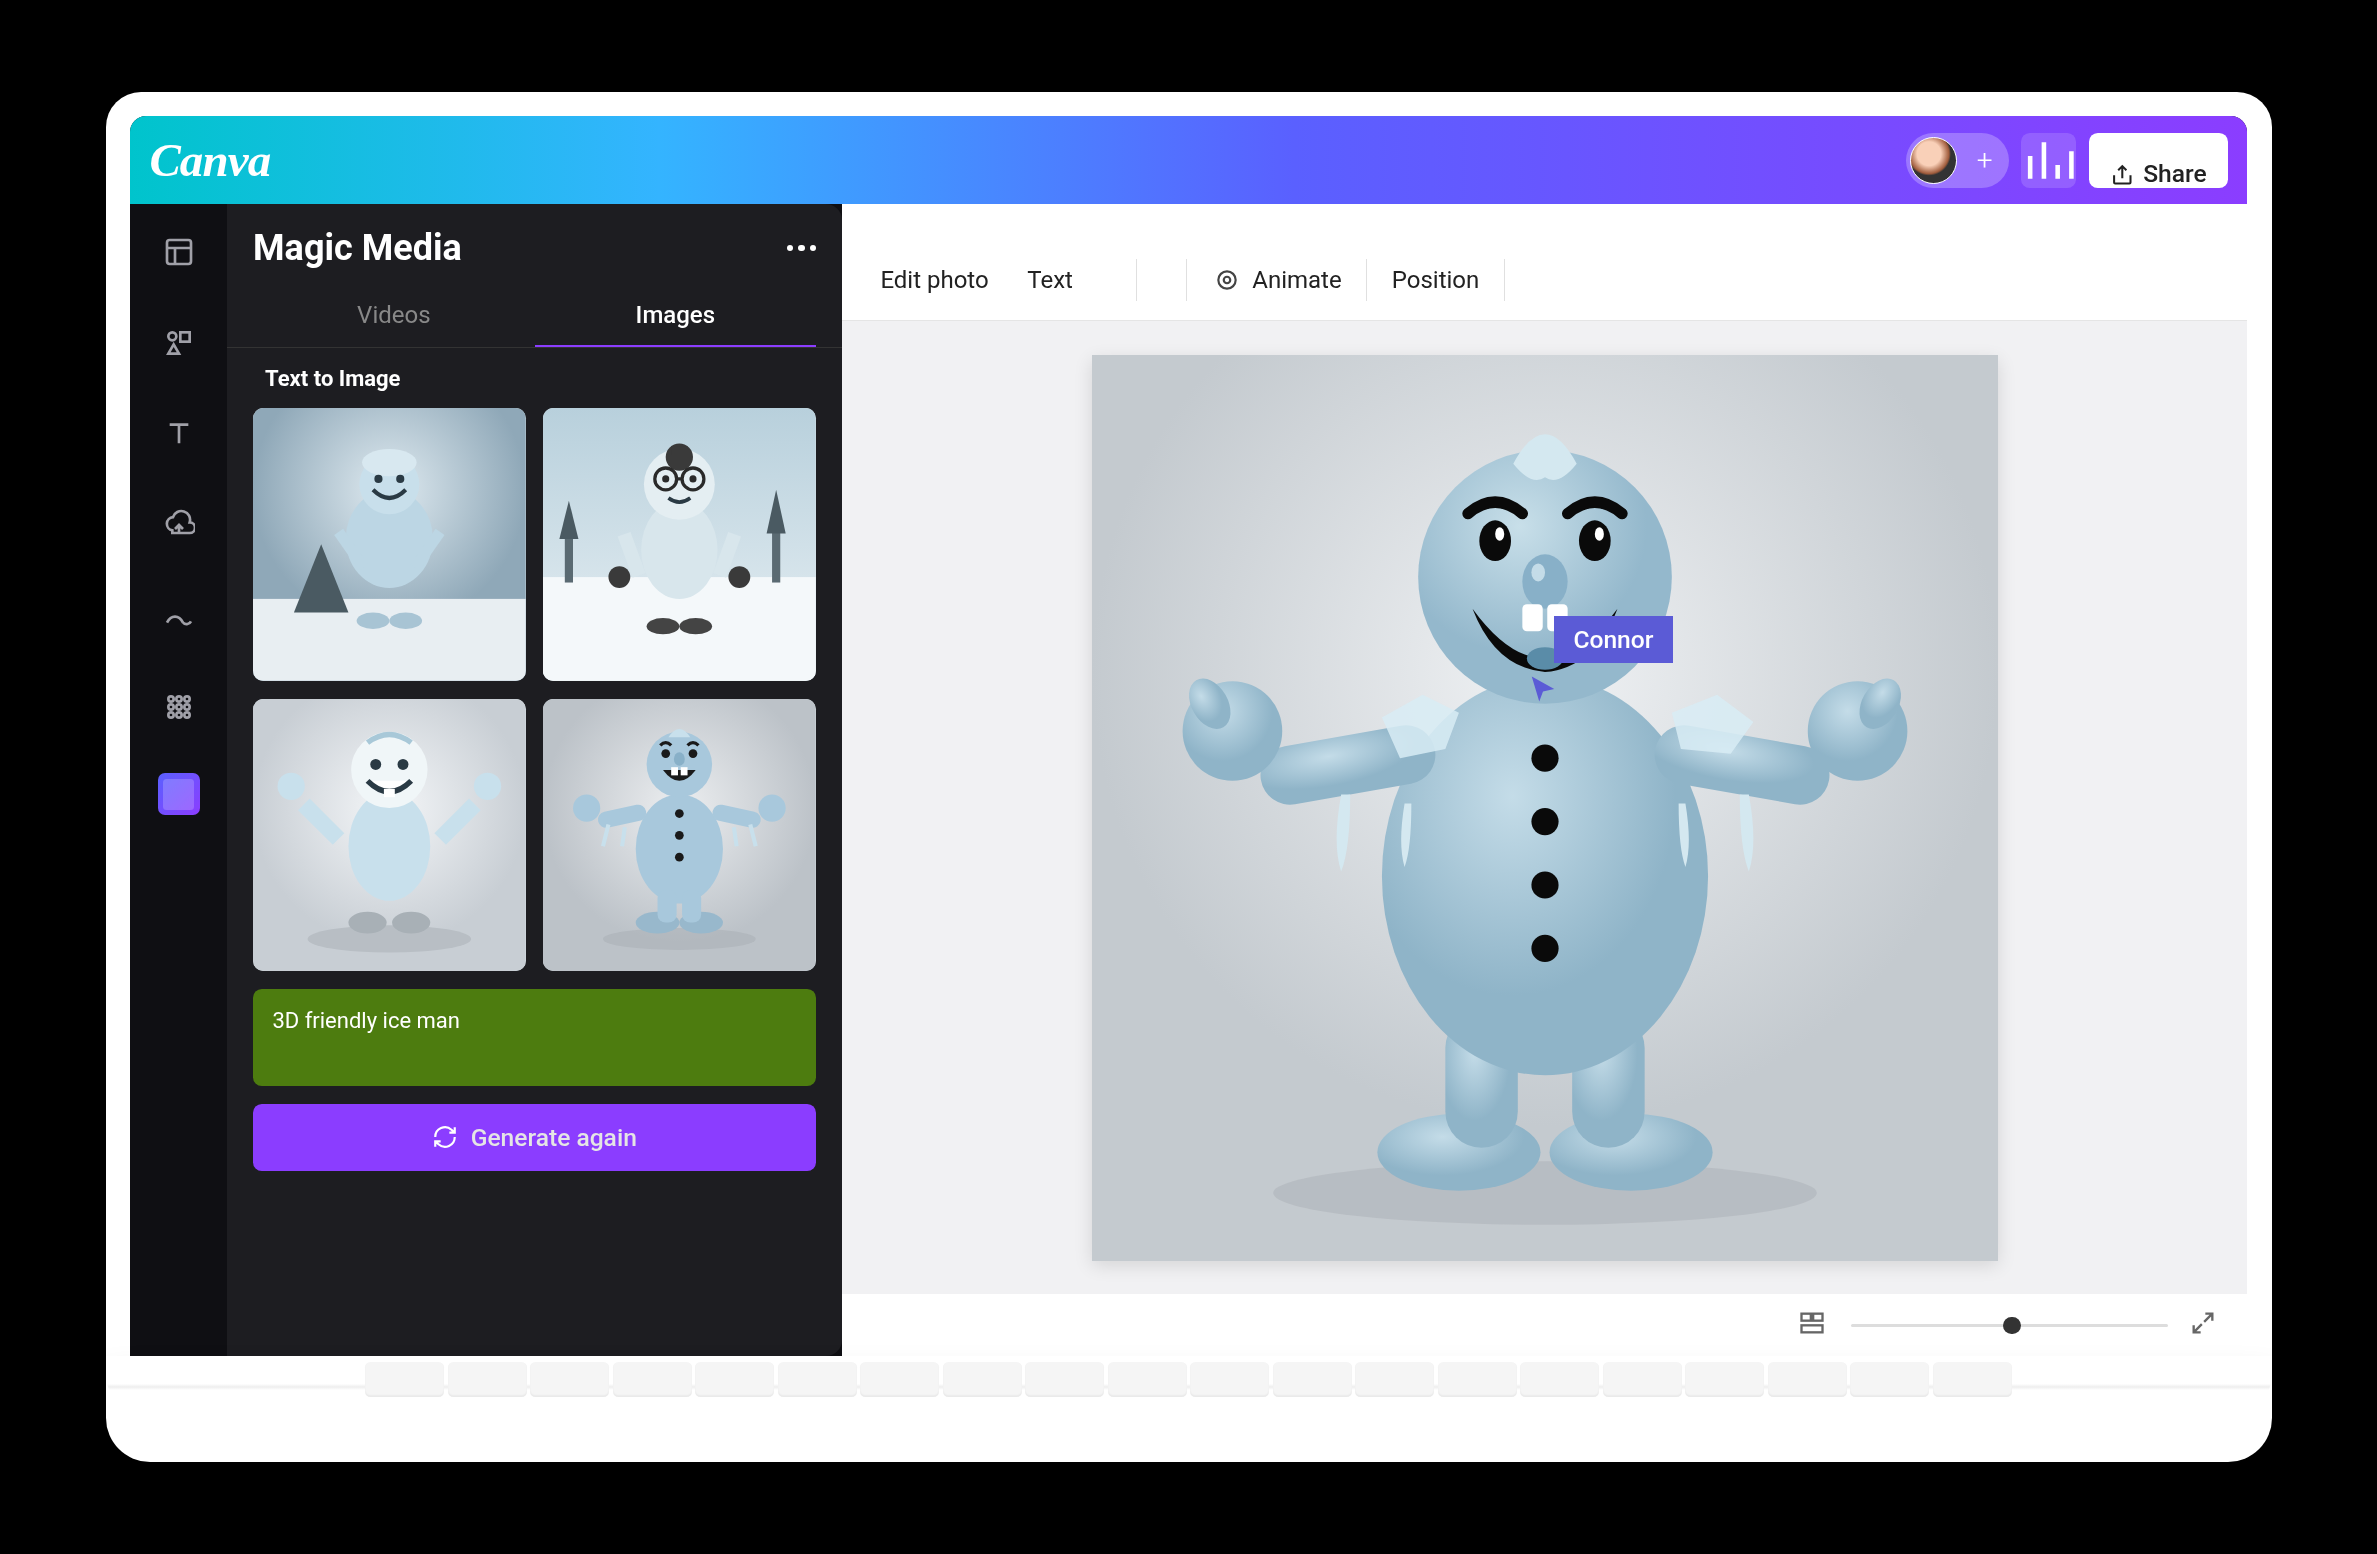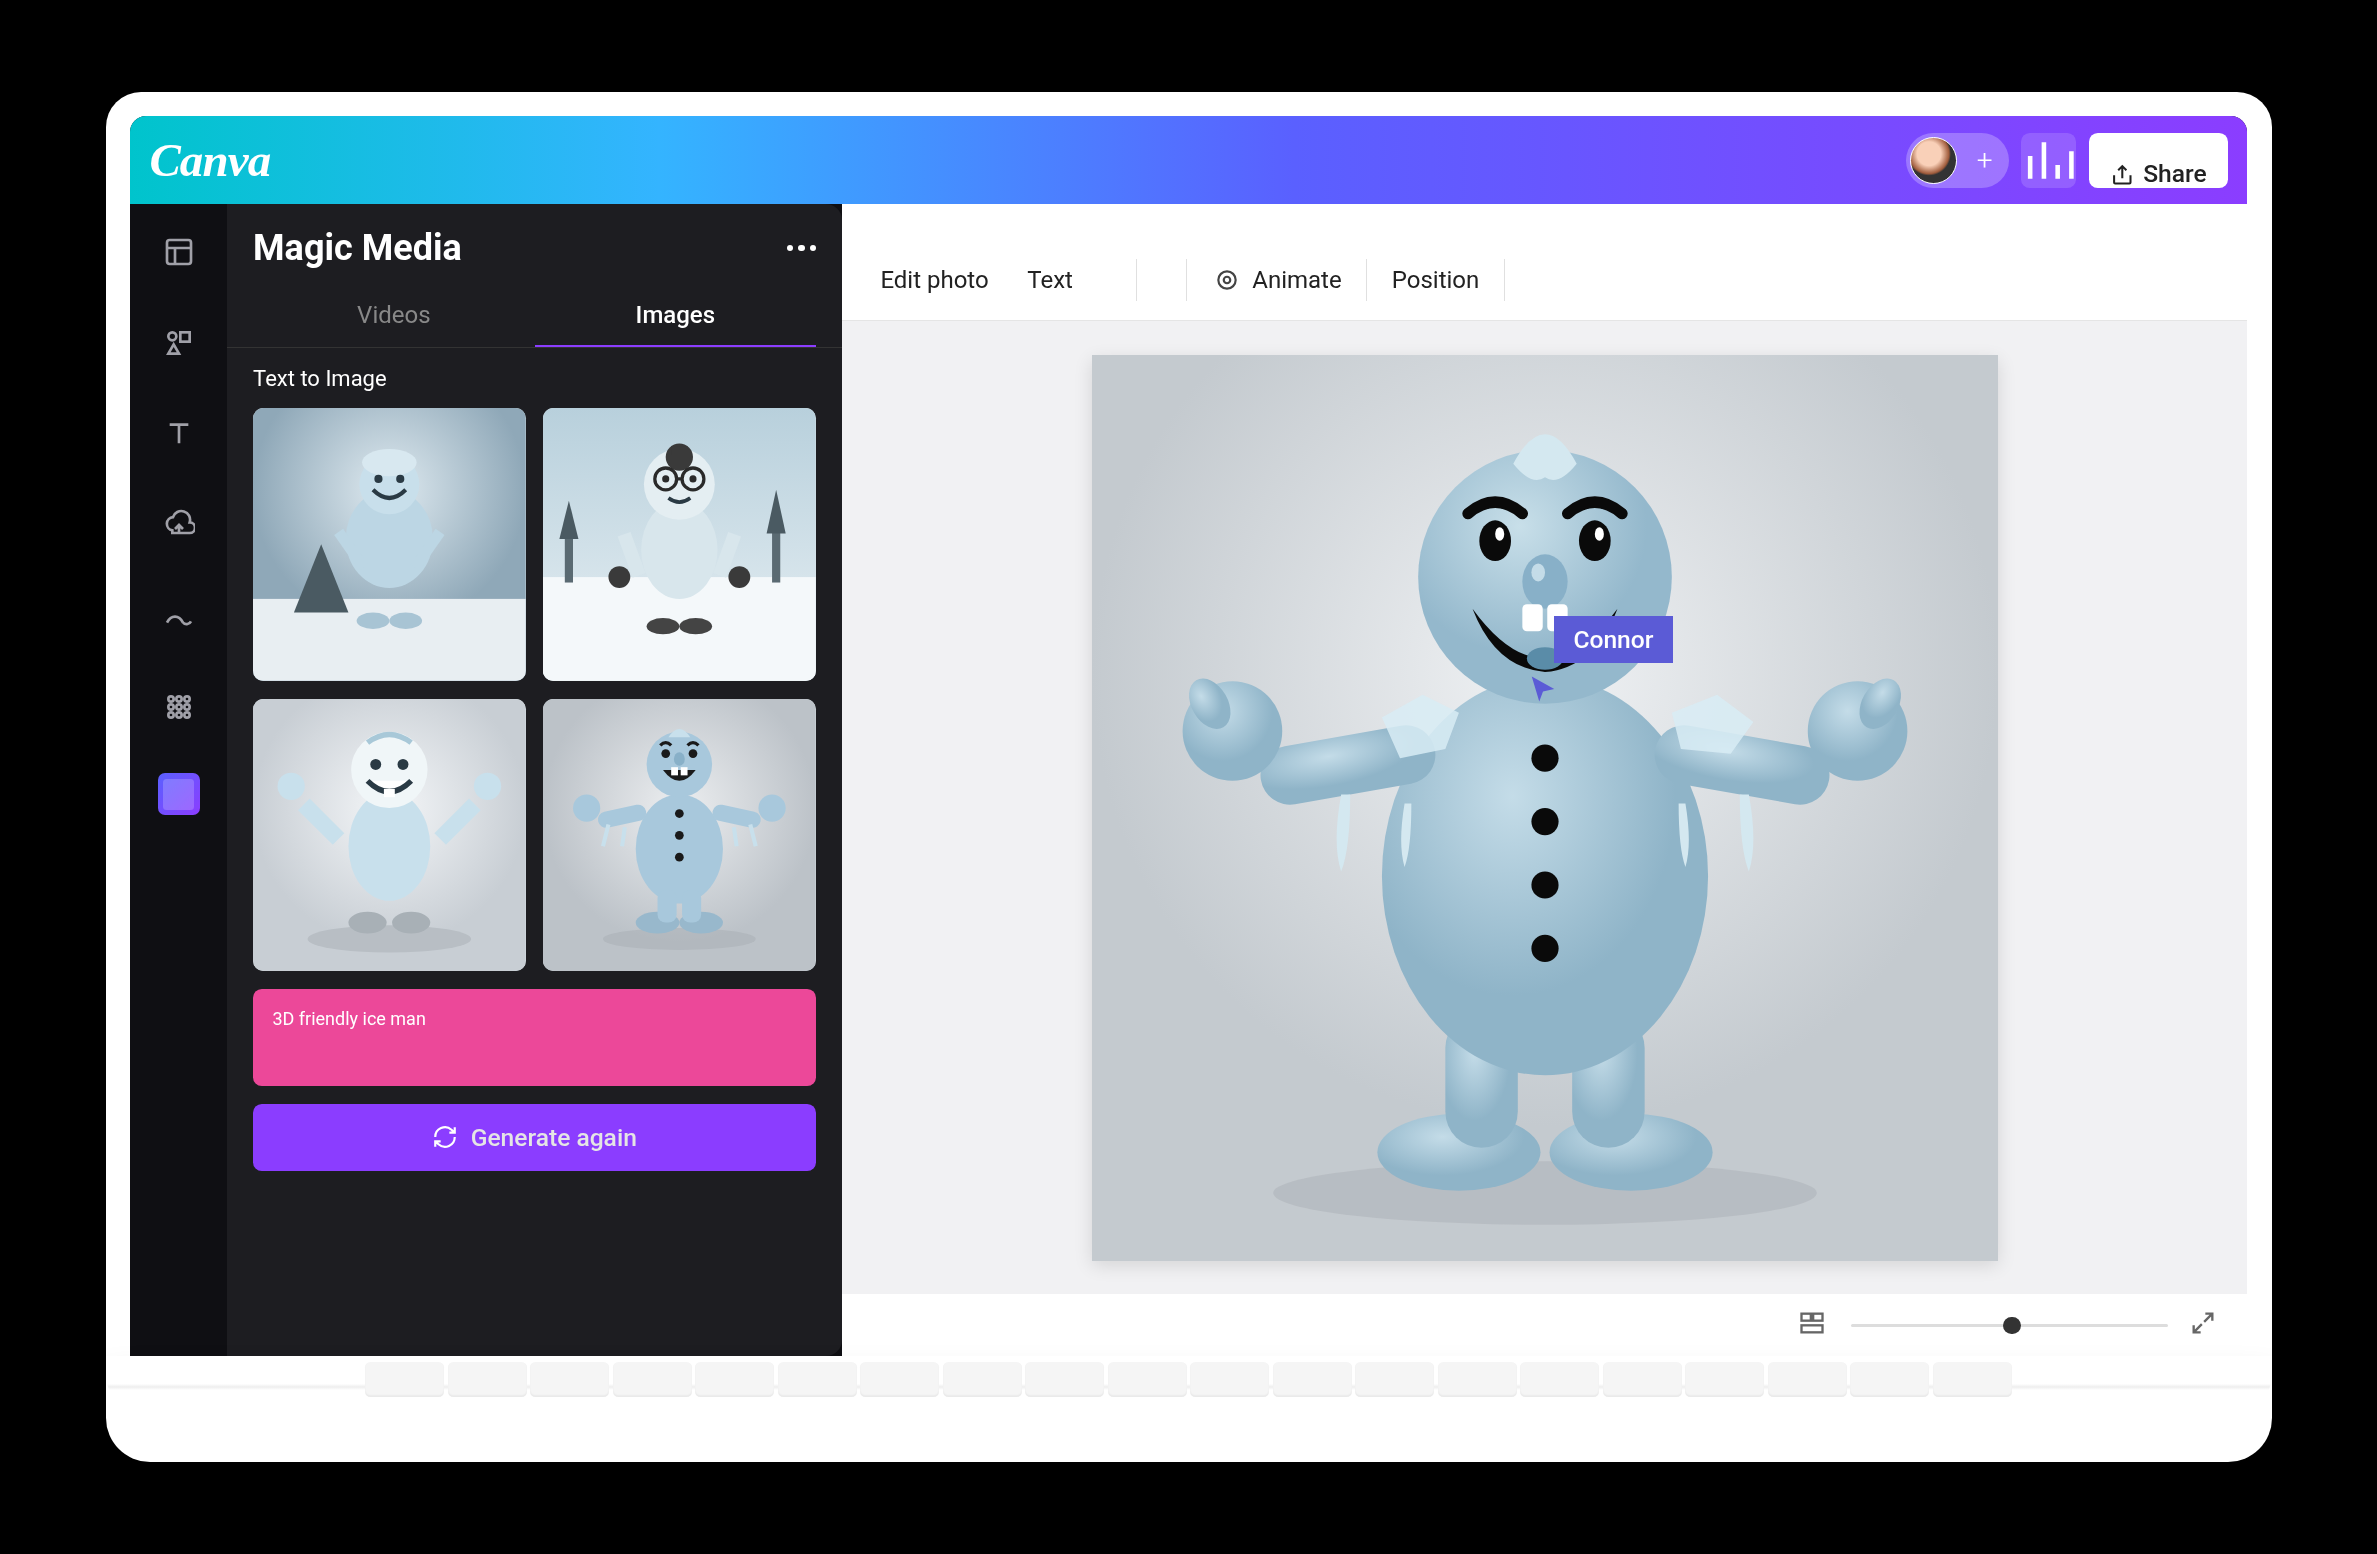--- a/index.html
+++ b/index.html
@@ -148,33 +148,33 @@
   .tabs {
     display:flex; border-bottom:0.9px solid #333;
     padding: 0 26px;
   }
   .tab {
     flex:1; text-align:center; padding: 16px 0; font-size:24px;
     color:#888;
   }
   .tab.active { color:#fff; border-bottom:2.6px solid #8b3dff; font-weight:500; }
   .panel-body { padding: 17.6px 26px 26px 26px; flex:1; display:flex; flex-direction:column; gap:17.6px; overflow:auto;}
-  .section-label { color:#fff; font-size:22px; font-weight:400; }
+  .section-label { color:#fff; font-size:22px; font-weight:700;margin-left:12px; }
   .thumb-grid {
     display:grid; grid-template-columns: 1fr 1fr; gap:17.6px;
   }
   .thumb {
     aspect-ratio:1/1; border-radius:10.6px; overflow:hidden;
     position:relative;
     background:#d8e4ea;
   }
   .thumb svg { width:100%; height:100%; display:block; }
   .prompt-box {
-    background:#ec4899; border-radius:8.8px; padding:19.3px 19.3px;
-    color:#fff; font-size:18px; min-height:97px;
+    background:#4d7c0f; border-radius:8.8px; padding:19.3px 19.3px;
+    color:#fff; font-size:22px; min-height:97px;
   }
   .generate-btn {
     background:#8b3dff; color:#e5e5e5; border-radius:8.8px;
     height:67px; display:flex; align-items:center; justify-content:center;
     gap:12.3px; font-size:24.6px; font-weight:500;
   }
   .generate-btn svg{width:26px;height:26px;}
 
   
   .canvas-area {

